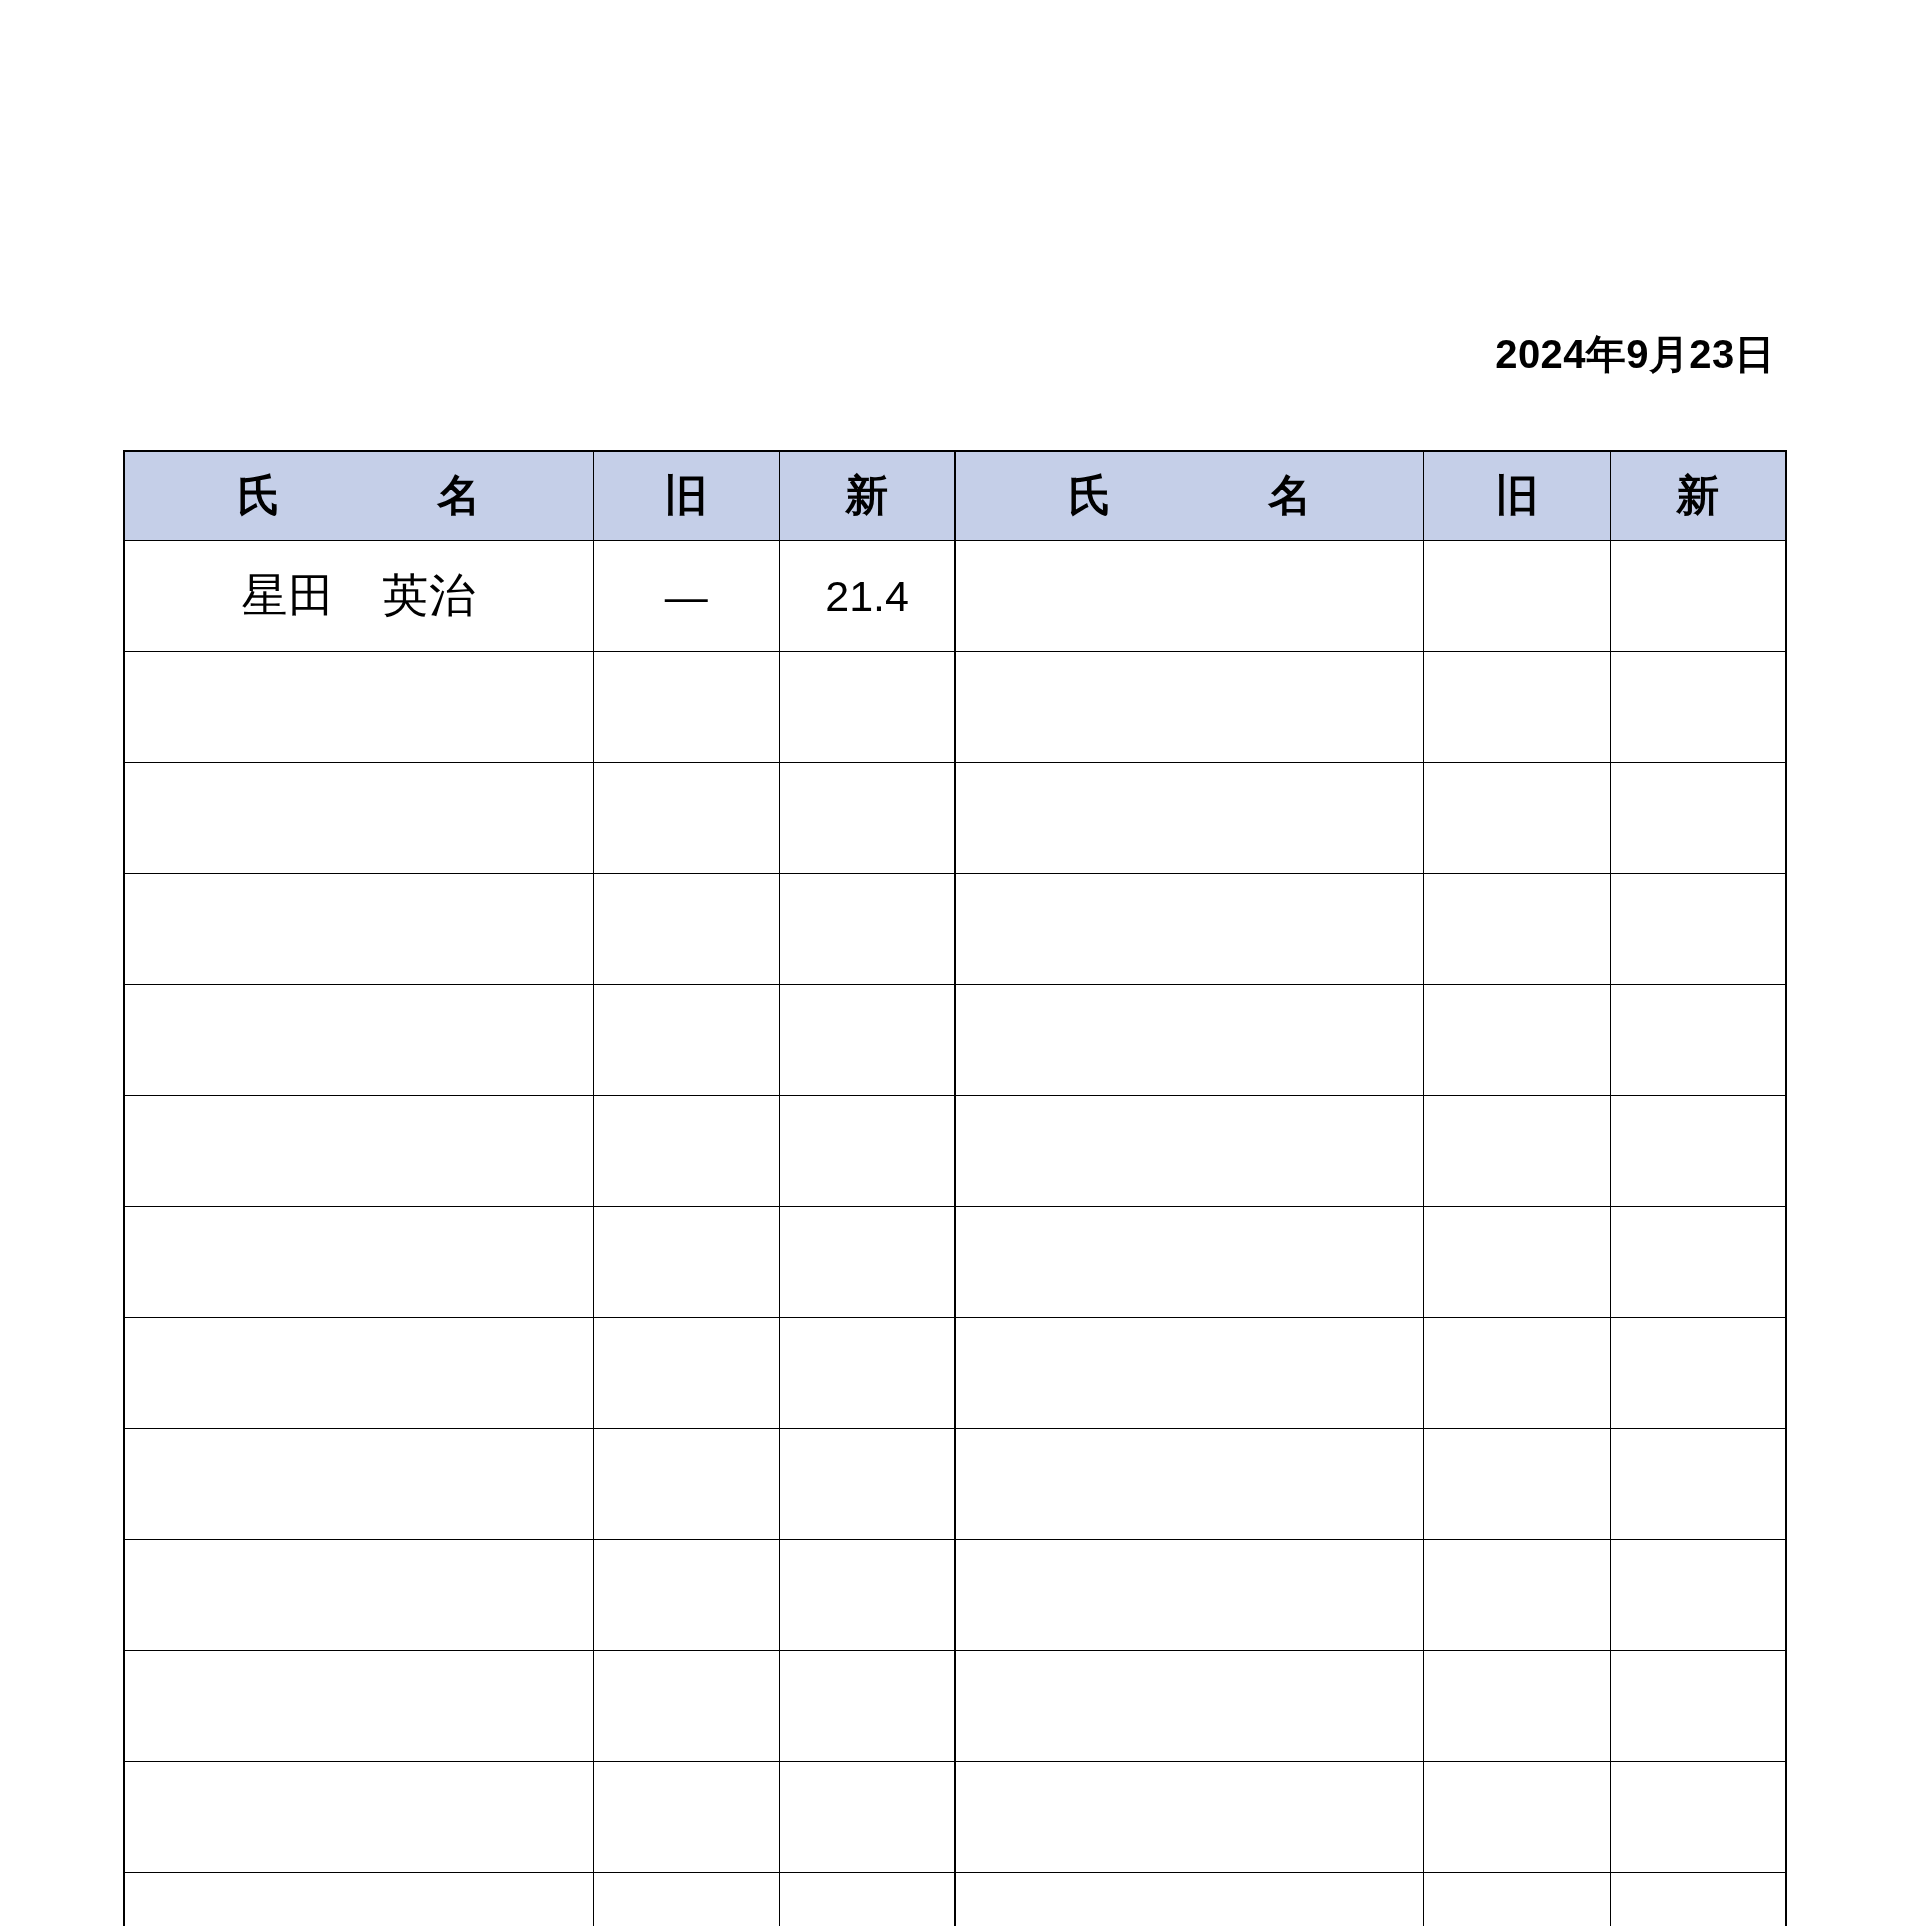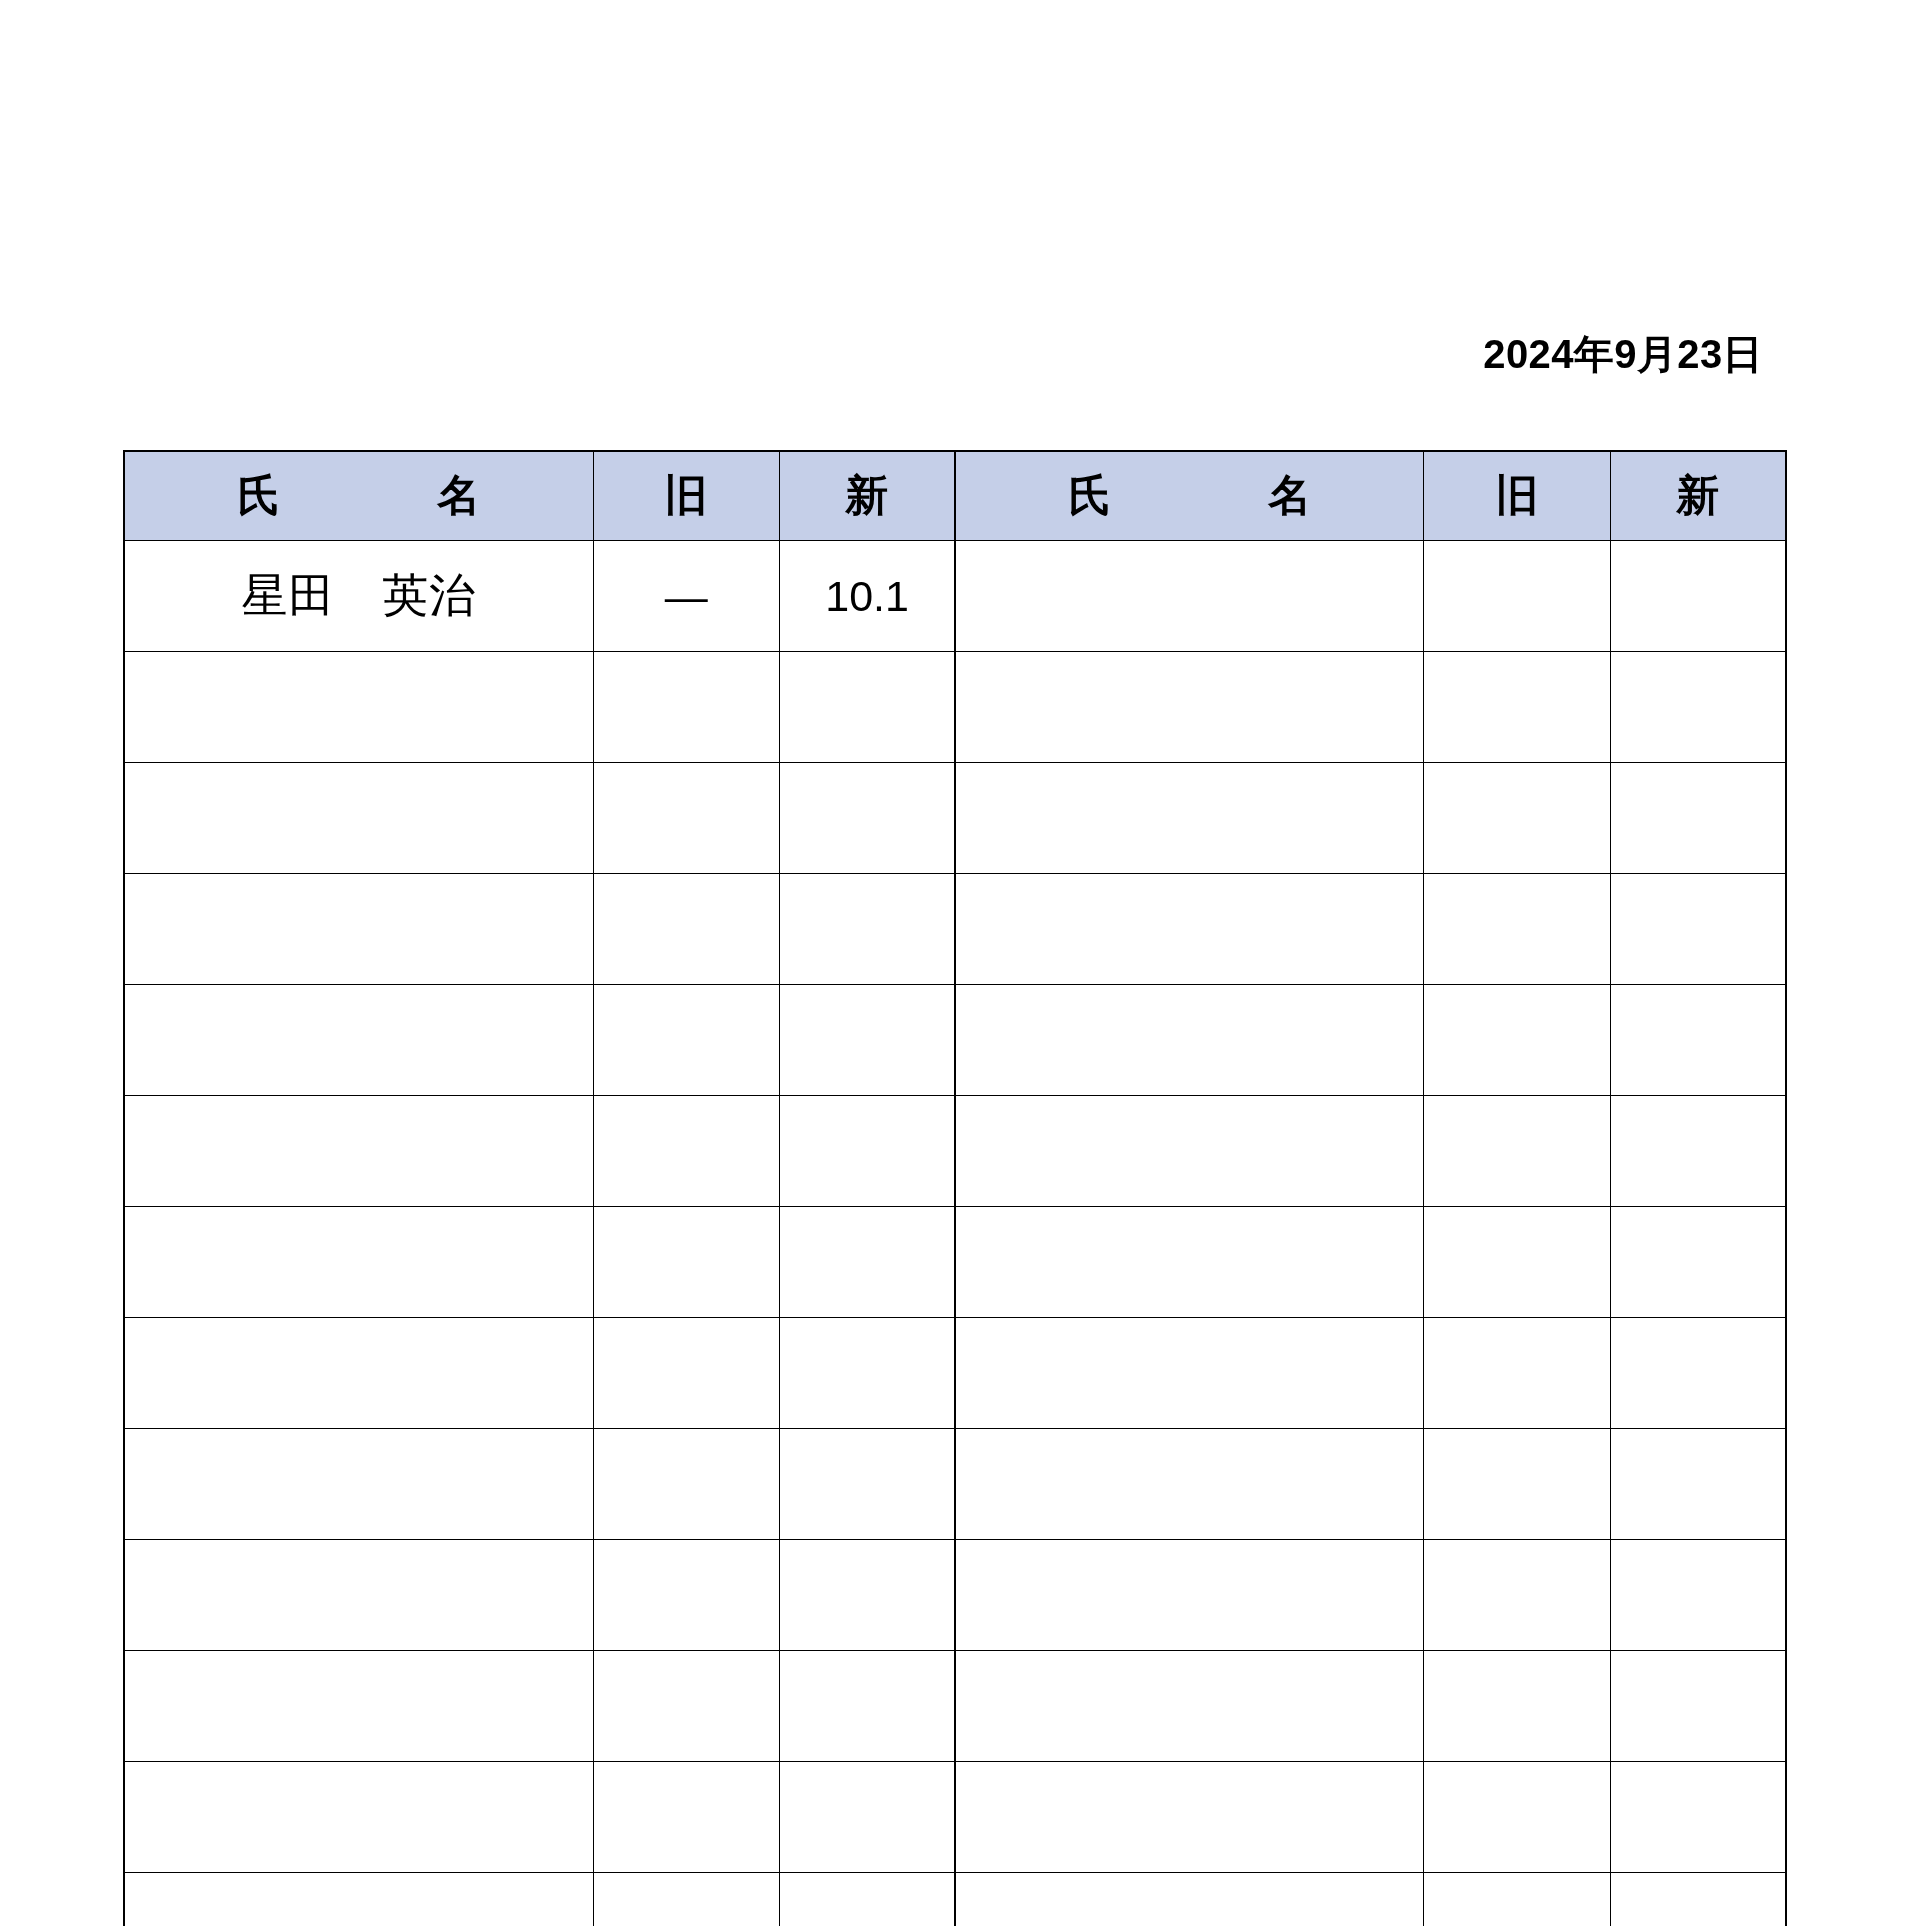--- a/index.html
+++ b/index.html
@@ -28,21 +28,21 @@
     text-align: center;
     font-size: 69px;
     font-weight: bold;
     letter-spacing: 0.8px;
     line-height: 1.1;
     white-space: nowrap;
   }
   .date {
     position: absolute;
     top: 327px;
-    right: 148px;
+    right: 136px;
     font-size: 40px;
     font-weight: bold;
     letter-spacing: 0.4px;
     white-space: nowrap;
   }
   .table-wrap {
     position: absolute;
     top: 450px;
     left: 123px;
     width: 1664px;
@@ -117,21 +117,21 @@
           <th class="name-head col-gap-r">氏　　名</th>
           <th>旧</th>
           <th>新</th>
         </tr>
       </thead>
       <tbody>
 
         <tr>
           <td class="name-cell">星田　英治</td>
           <td class="val-cell">—</td>
-          <td class="val-cell col-gap-l">10.1</td>
+          <td class="val-cell col-gap-l">21.4</td>
           <td class="name-cell col-gap-r"></td>
           <td class="val-cell"></td>
           <td class="val-cell"></td>
         </tr>
 
         <tr>
           <td class="name-cell"></td>
           <td class="val-cell"></td>
           <td class="val-cell col-gap-l"></td>
           <td class="name-cell col-gap-r"></td>

